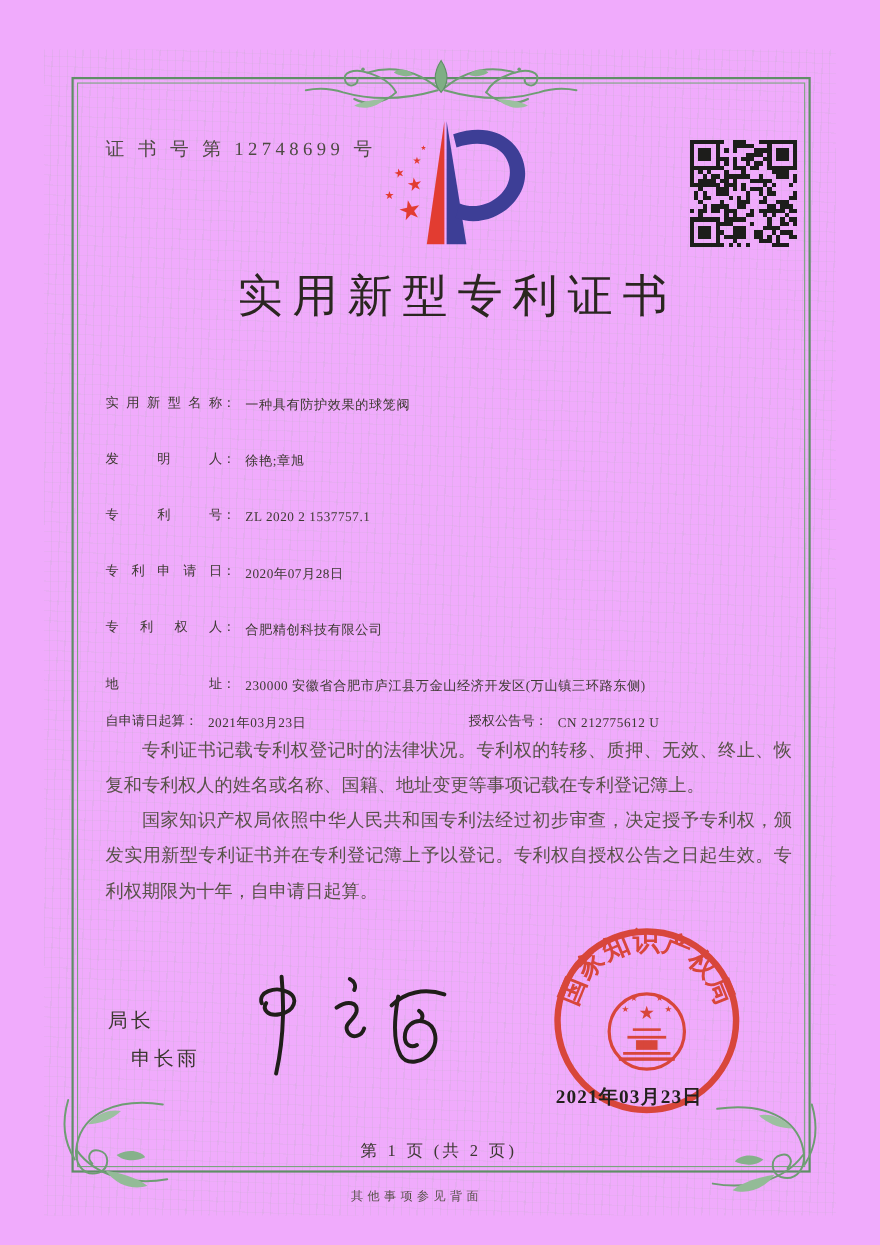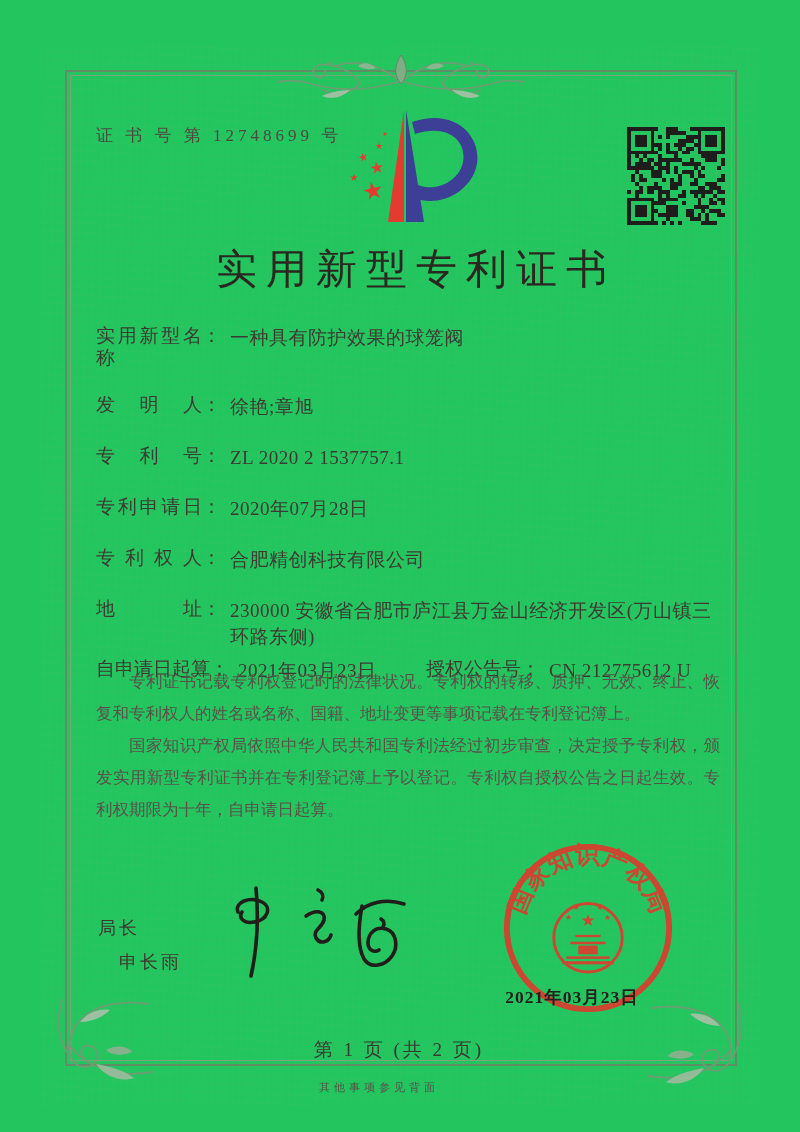--- a/index.html
+++ b/index.html
@@ -1,18 +1,18 @@
 <!DOCTYPE html>
 <html><head>
 <meta charset="utf-8">
 <style>
   html,body{margin:0;padding:0;background:#e9e9e4;}
   .page{
     position:relative;width:800px;height:1132px;margin:0 auto;
-    background:#22c55e;
+    background:#f0abfc;
     font-family:"Liberation Serif","DejaVu Serif",serif;
     overflow:hidden;
   }
   .guilloche{
     position:absolute;left:40px;top:45px;width:720px;height:1060px;
     background:
       repeating-linear-gradient(91deg, rgba(130,175,135,.10) 0 1px, transparent 1px 7px),
       repeating-linear-gradient(2deg, rgba(140,180,140,.07) 0 1px, transparent 1px 9px);
   }
   .border-outer{
@@ -27,22 +27,22 @@
     position:absolute;left:96px;top:124px;
     font-size:17px;letter-spacing:4px;color:#4d4a42;
   }
   .logo{position:absolute;left:330px;top:104px;}
   .qr{position:absolute;left:627px;top:127px;width:98px;height:98px;fill:#1d1d1b;}
   .title{
     position:absolute;left:65px;top:242px;width:668px;text-align:center;
     font-size:41px;font-weight:400;letter-spacing:9px;color:#2a2620;padding-left:17px;
   }
   .fields{
-    position:absolute;left:96px;top:325px;width:624px;
-    font-size:19px;color:#3e3a33;
+    position:absolute;left:96px;top:355px;width:624px;
+    font-size:12px;color:#3e3a33;
   }
   .field-row{display:flex;line-height:22px;margin-bottom:25px;}
   .field-label{display:inline-block;width:106px;text-align:justify;text-align-last:justify;flex:none;}
   .colon{flex:none;}
   .field-value{margin-left:9px;letter-spacing:.5px;flex:1;line-height:26px;}
   .row-address{margin-bottom:8px;}
   .grant-row{display:flex;line-height:22px;}
   .grant-pair{display:flex;}
   .grant-pair.first{width:330px;flex:none;}
   .body-text{
@@ -53,21 +53,21 @@
   .sig-title{position:absolute;left:98px;top:916px;font-size:18px;letter-spacing:3px;color:#3c3831;}
   .sig-name{position:absolute;left:98px;top:950px;font-size:18px;letter-spacing:3px;color:#3c3831;margin-left:21px;}
   .signature-svg{position:absolute;left:210px;top:876px;}
   .seal-svg{position:absolute;left:500px;top:840px;opacity:.94;}
   .seal-date{
     position:absolute;left:486px;top:985px;width:172px;text-align:center;
     font-size:17.5px;color:#23211d;letter-spacing:1px;font-weight:600;
   }
   .page-num{
     position:absolute;left:65px;top:1037px;width:668px;text-align:center;
-    font-size:19px;letter-spacing:3px;color:#3b3731;
+    font-size:15px;letter-spacing:3px;color:#3b3731;
   }
   .footer-note{
     position:absolute;left:45px;top:1080px;width:668px;text-align:center;
     font-size:11px;letter-spacing:4px;color:#57514a;
   }
   .orn-top{position:absolute;left:276px;top:50px;}
   .orn-bl{position:absolute;left:36px;top:994px;}
   .orn-br{position:absolute;left:644px;top:998px;}
 </style>
 </head>

